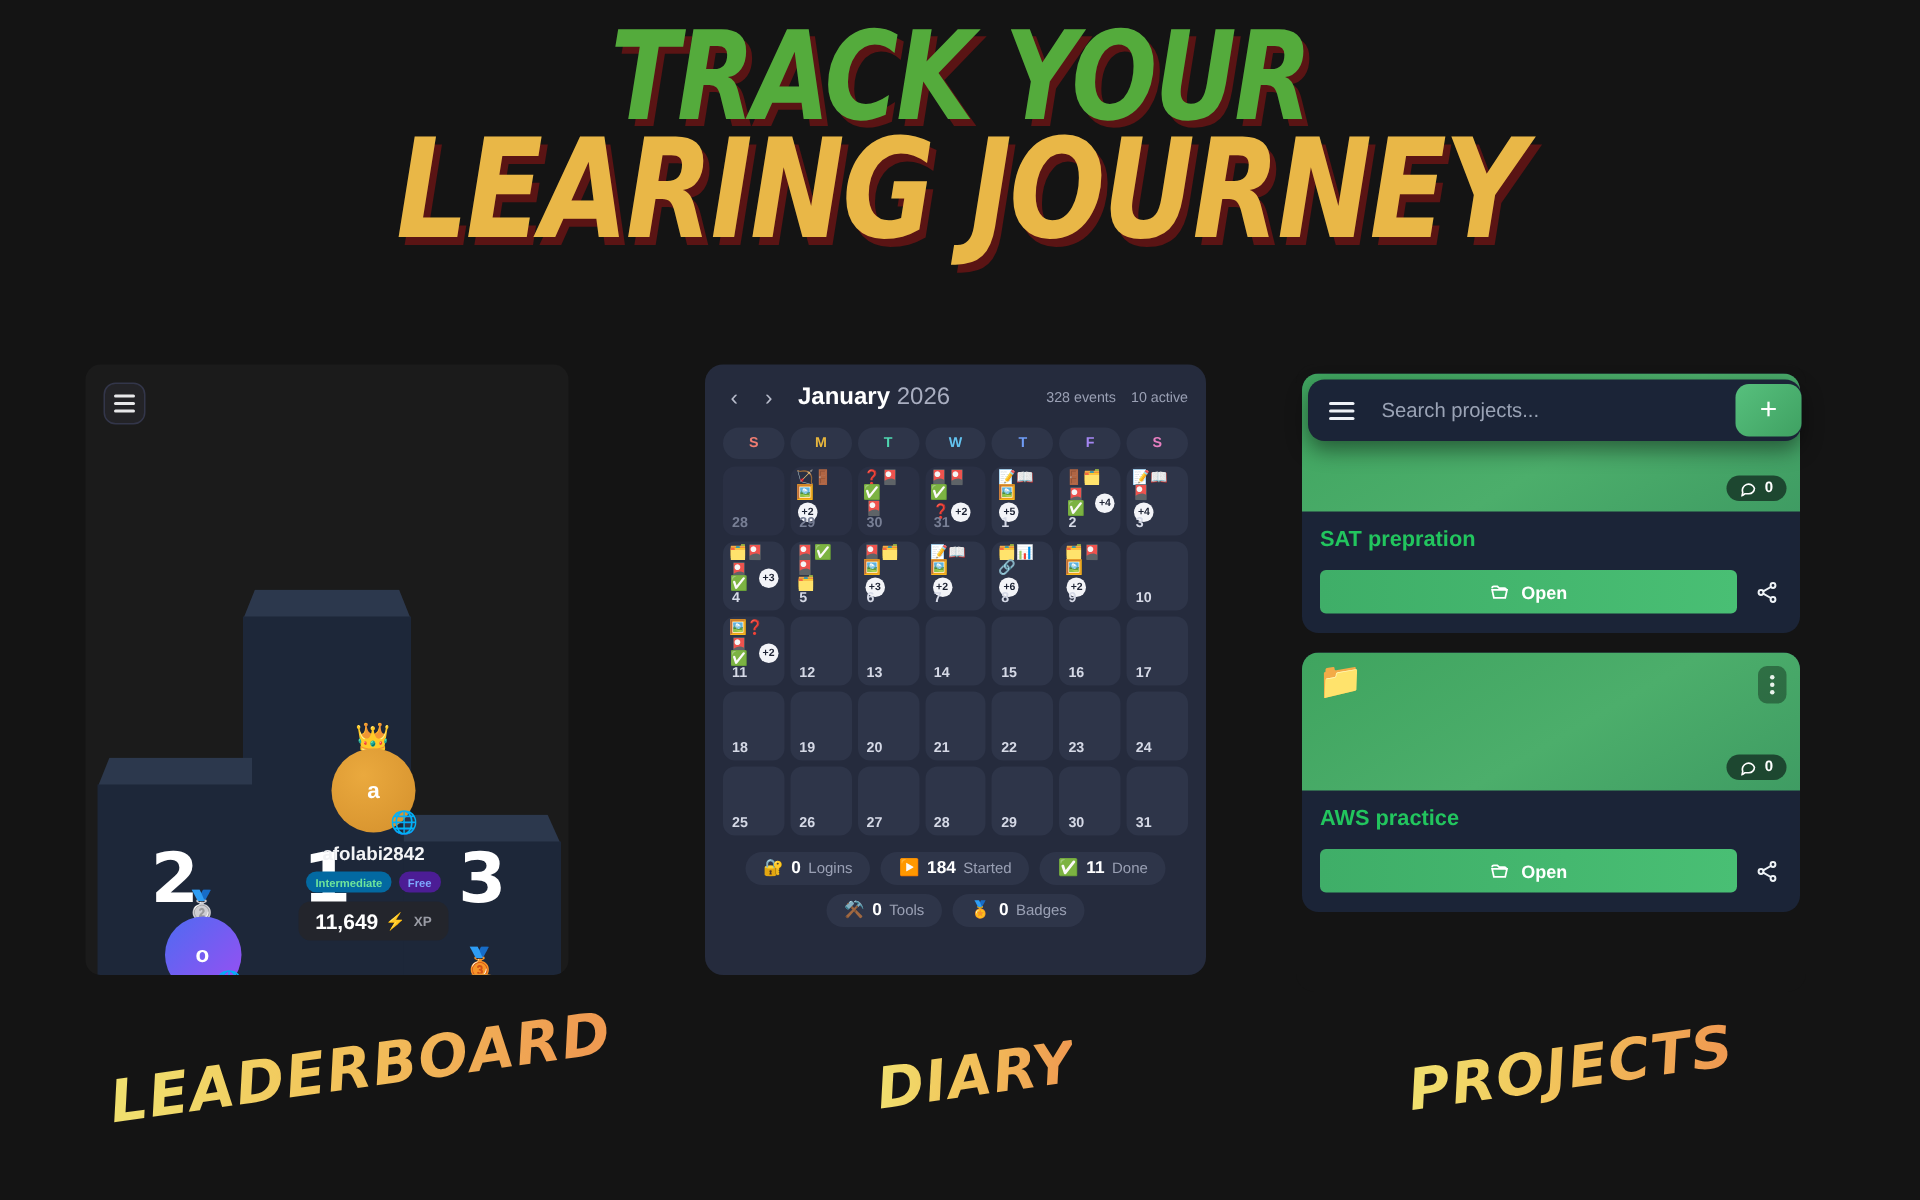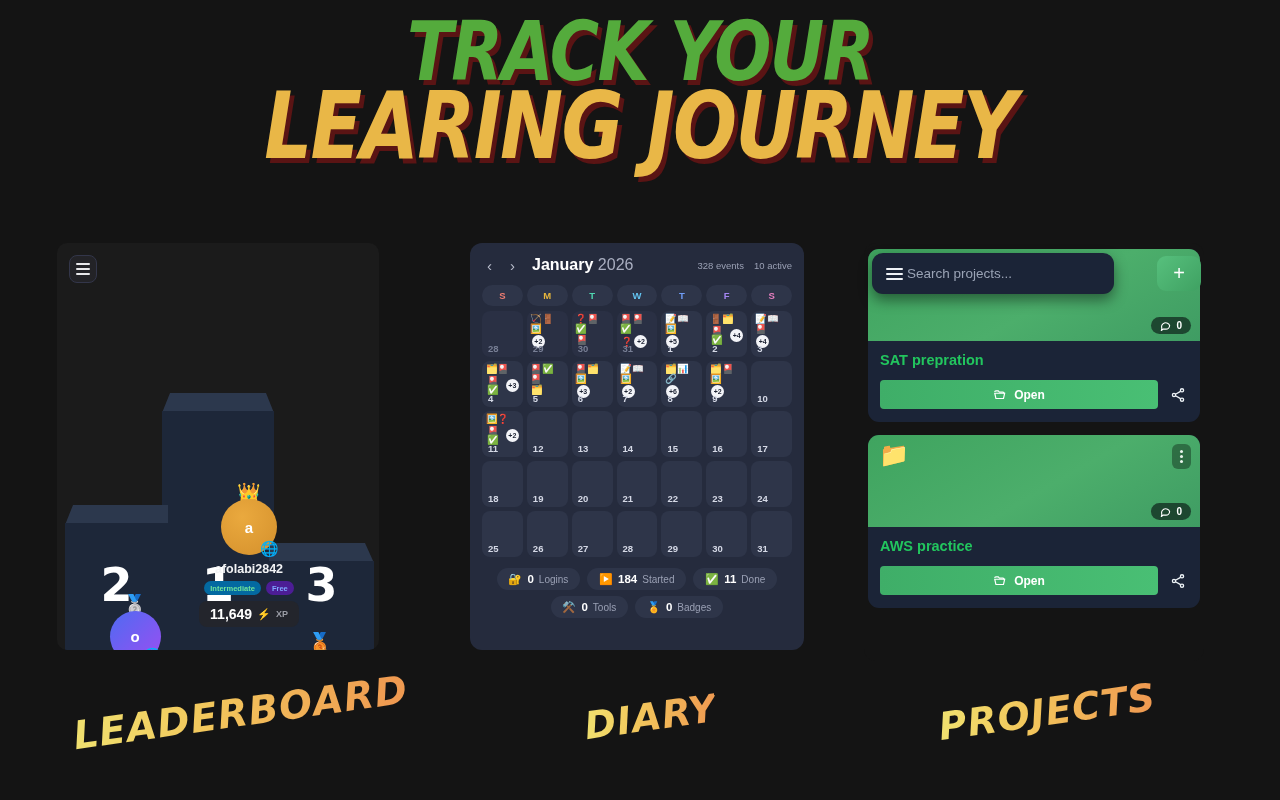--- a/index.html
+++ b/index.html
@@ -183,23 +183,23 @@
   .proj-actions { display: flex; align-items: center; gap: 10px; margin-top: 12px; }
   .open-btn {
     flex: 1; height: 29px; border-radius: 4px;
     background: linear-gradient(90deg, #3fae68, #49bf74);
     display: flex; align-items: center; justify-content: center; gap: 7px;
     color: #ffffff; font-size: 12px; font-weight: 700;
   }
   .share-ic { width: 20px; display: flex; align-items: center; justify-content: center; color: #eef3f7; }
 
   .search-bar {
-    position: absolute; left: 872px; top: 253px; width: 242px; height: 41px;
+    position: absolute; left: 872px; top: 253px; width: 329px; height: 41px;
     background: #1b2437; border-radius: 11px;
-    display: flex; align-items: center; gap: 4px; padding: 17px 14px;
+    display: flex; align-items: center; gap: 18px; padding: 17px 14px;
     box-shadow: 0 6px 14px rgba(0,0,0,.45);
   }
   .sb-burger { display: flex; flex-direction: column; gap: 3px; }
   .sb-burger i { display: block; width: 17px; height: 2px; background: #eef1f6; border-radius: 1px; }
   .sb-ph { font-size: 13.5px; color: #9aa3b5; }
   .add-btn {
     position: absolute; left: 1157px; top: 256px; width: 44px; height: 35px;
     border-radius: 9px; background: linear-gradient(135deg, #57c07d, #3fa162);
     display: flex; align-items: center; justify-content: center;
     color: #ffffff; font-size: 20px; font-weight: 400;

